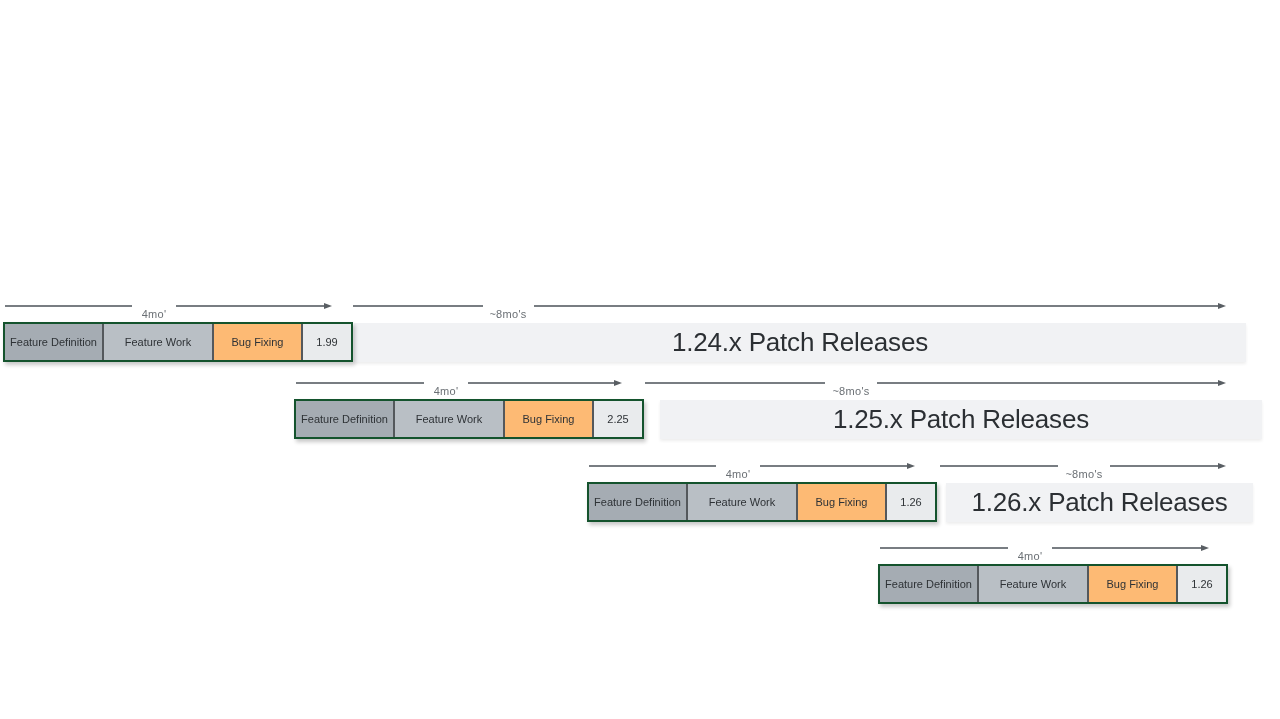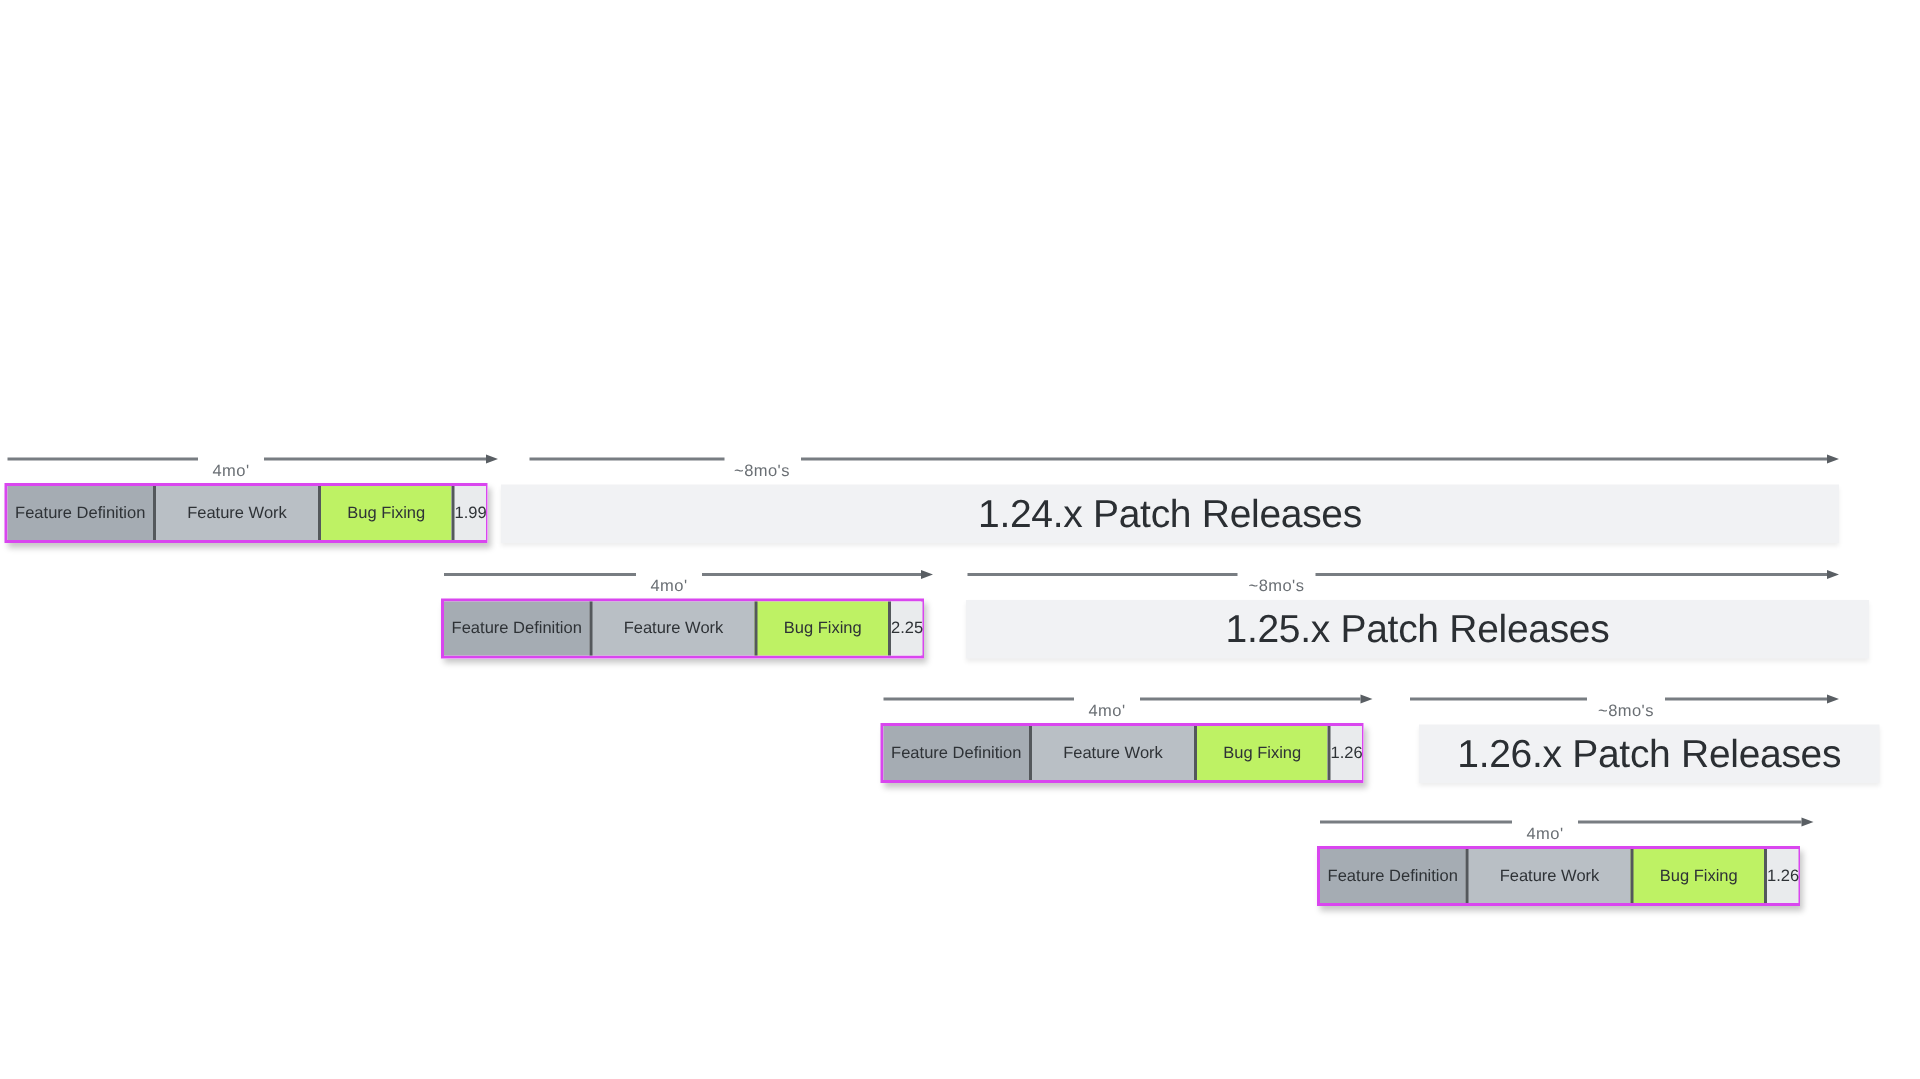--- a/index.html
+++ b/index.html
@@ -13,33 +13,33 @@
     position:absolute;width:0;height:0;
     border-left:8px solid #595e63;
     border-top:3px solid transparent;border-bottom:3px solid transparent;
   }
   .duration-label{
     position:absolute;transform:translateX(-50%);
     font-size:11px;line-height:12px;color:#6a6f74;background:#ffffff;
     padding:0 4px;white-space:nowrap;letter-spacing:0.3px;
   }
   .block{
-    position:absolute;display:flex;width:322px;height:40px;
-    border:2px solid #d946ef;box-sizing:border-box;
+    position:absolute;display:flex;width:350px;height:40px;
+    border:2px solid #14532d;box-sizing:border-box;
     box-shadow:2px 3px 4px rgba(0,0,0,0.22);
   }
   .phase{
     display:flex;align-items:center;justify-content:center;text-align:center;
     font-size:11px;line-height:13px;color:#2e3236;box-sizing:border-box;
     flex-shrink:0;
   }
   .phase + .phase{border-left:2px solid #54585c;}
   .phase.fd{width:97px;background:#a5acb3;}
   .phase.fw{width:110px;background:#b9bfc5;}
-  .phase.bf{width:89px;background:#bef264;}
+  .phase.bf{width:89px;background:#fdba74;}
   .phase.ver{flex:1;background:#e9ebed;}
   .bar{
     position:absolute;height:39px;background:#f1f2f4;
     display:flex;align-items:center;justify-content:center;
     font-size:26px;color:#2b2f33;letter-spacing:-0.2px;
     box-shadow:0 2px 3px rgba(0,0,0,0.07);
   }
 </style>
 </head>
 <body>
@@ -50,42 +50,42 @@
     <div class="line" style="left:5px;top:260px;width:127px;"></div>
     <span class="duration-label" style="left:154px;top:263px;">4mo'</span>
     <div class="line" style="left:176px;top:260px;width:148px;"></div>
     <div class="arrowhead" style="left:324px;top:258px;"></div>
 
     <div class="line" style="left:353px;top:260px;width:130px;"></div>
     <span class="duration-label" style="left:508px;top:263px;">~8mo's</span>
     <div class="line" style="left:534px;top:260px;width:684px;"></div>
     <div class="arrowhead" style="left:1218px;top:258px;"></div>
 
-    <div class="bar" style="left:334px;top:278px;width:892px;">1.24.x Patch Releases</div>
+    <div class="bar" style="left:354px;top:278px;width:892px;">1.24.x Patch Releases</div>
 
     <div class="block" style="left:3px;top:277px;">
       <div class="phase fd">Feature Definition</div>
       <div class="phase fw">Feature Work</div>
       <div class="phase bf">Bug Fixing</div>
       <div class="phase ver">1.99</div>
     </div>
   </div>
 
   <div>
     <div class="line" style="left:296px;top:337px;width:128px;"></div>
     <span class="duration-label" style="left:446px;top:340px;">4mo'</span>
     <div class="line" style="left:468px;top:337px;width:146px;"></div>
     <div class="arrowhead" style="left:614px;top:335px;"></div>
 
     <div class="line" style="left:645px;top:337px;width:180px;"></div>
     <span class="duration-label" style="left:851px;top:340px;">~8mo's</span>
     <div class="line" style="left:877px;top:337px;width:341px;"></div>
     <div class="arrowhead" style="left:1218px;top:335px;"></div>
 
-    <div class="bar" style="left:644px;top:355px;width:602px;">1.25.x Patch Releases</div>
+    <div class="bar" style="left:660px;top:355px;width:602px;">1.25.x Patch Releases</div>
 
     <div class="block" style="left:294px;top:354px;">
       <div class="phase fd">Feature Definition</div>
       <div class="phase fw">Feature Work</div>
       <div class="phase bf">Bug Fixing</div>
       <div class="phase ver">2.25</div>
     </div>
   </div>
 
   <div>

